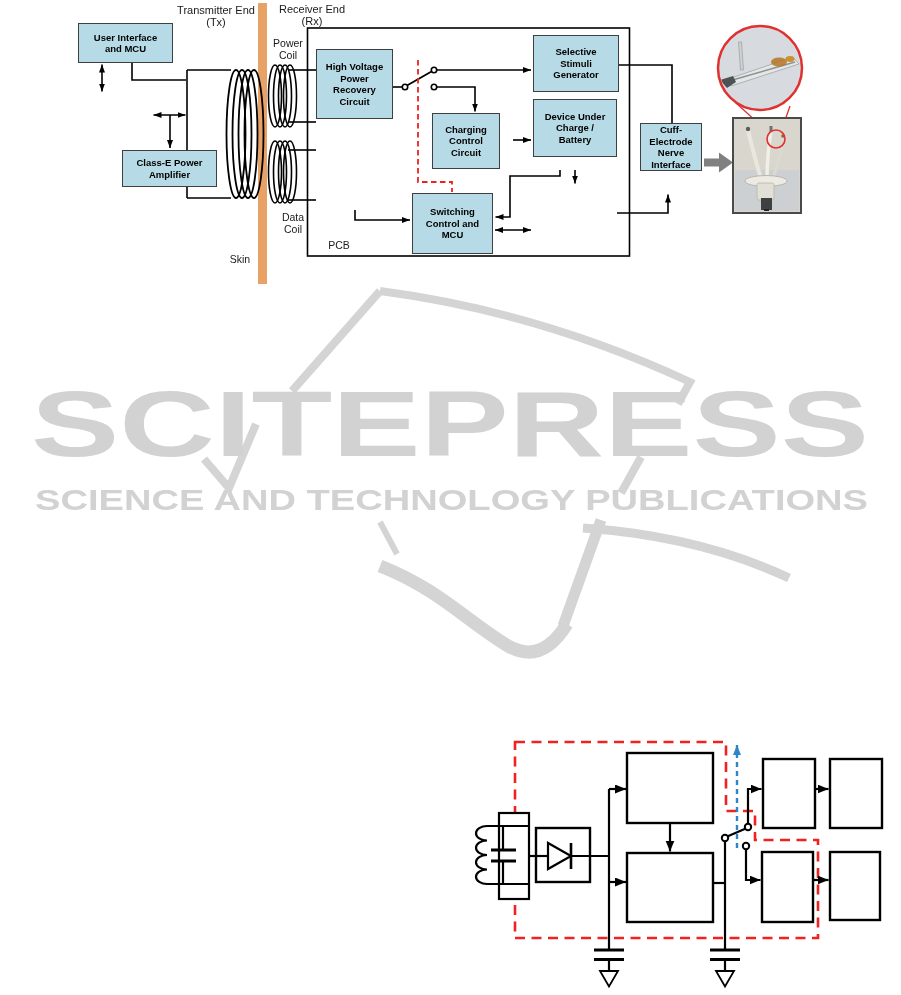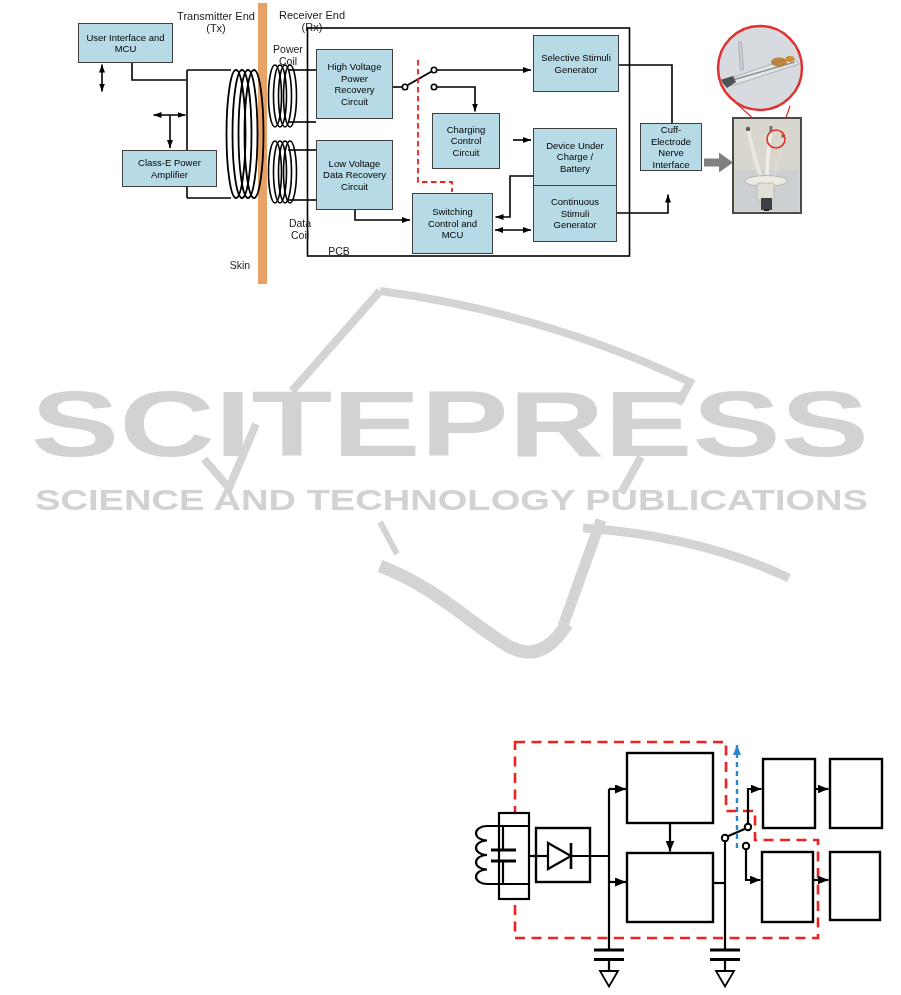--- a/index.html
+++ b/index.html
@@ -1,23 +1,23 @@
 <!DOCTYPE html>
 <html><head>
 <meta charset="utf-8">
 <style>
   html,body{margin:0;padding:0;background:#ffffff;}
   .page{position:relative;width:901px;height:995px;background:#ffffff;overflow:hidden;
         font-family:"Liberation Sans",sans-serif;}
   .layer{position:absolute;left:0;top:0;}
   .blk{position:absolute;box-sizing:border-box;background:#b7dbe6;border:1.8px solid #3f3f3f;
        display:flex;align-items:center;justify-content:center;text-align:center;
-       font-size:9.5px;line-height:11.5px;color:#000;padding:1px 6px;z-index:3;}
+       font-size:9.5px;line-height:11.5px;color:#000;padding:1px 6px;z-index:3;font-weight:bold;}
   .rlabel{position:absolute;display:flex;align-items:center;justify-content:center;text-align:center;
-          font-size:11px;line-height:12.5px;color:#1a1a1a;z-index:3;margin-top:6px;}
+          font-size:11px;line-height:12.5px;color:#1a1a1a;z-index:3;}
   .rlabel.small{font-size:10.5px;}
   svg{display:block;}
 </style>
 </head>
 <body>
 
 <div class="page">
 
   <svg class="layer" width="901" height="995" style="z-index:0">
     <g stroke="#d4d4d4" fill="none">
@@ -202,28 +202,26 @@
       </g>
     </g>
 
     <path d="M737,848 V745" stroke="#2e86c8" stroke-width="2.4" fill="none" stroke-dasharray="5,4" marker-end="url(#abl)"></path>
   </svg>
 
   <div class="blk" style="left:78px;top:23px;width:95px;height:40px">User Interface and MCU</div>
   <div class="blk" style="left:122px;top:150px;width:95px;height:37px">Class-E Power Amplifier</div>
 
   <div class="blk" style="left:316px;top:49px;width:77px;height:70px">High Voltage Power Recovery Circuit</div>
-  <div class="blk" style="left:316px;top:140px;width:77px;height:70px">Low Voltage Data Recovery Circuit</div>
   <div class="blk" style="left:432px;top:113px;width:68px;height:56px">Charging Control Circuit</div>
   <div class="blk" style="left:412px;top:193px;width:81px;height:61px">Switching Control and MCU</div>
   <div class="blk" style="left:533px;top:35px;width:86px;height:57px">Selective Stimuli Generator</div>
-  <div class="blk" style="left:533px;top:128px;width:84px;height:58px;padding:1px 7px">Device Under Charge / Battery</div>
-  <div class="blk" style="left:533px;top:185px;width:84px;height:57px">Continuous Stimuli Generator</div>
+  <div class="blk" style="left:533px;top:99px;width:84px;height:58px;padding:1px 7px">Device Under Charge / Battery</div>
   <div class="blk" style="left:640px;top:123px;width:62px;height:48px;padding:1px 5px">Cuff-Electrode Nerve Interface</div>
 
   <div class="rlabel" style="left:177px;top:2px;width:78px;height:28px">Transmitter End (Tx)</div>
   <div class="rlabel" style="left:272px;top:1px;width:80px;height:28px">Receiver End (Rx)</div>
   <div class="rlabel small" style="left:267px;top:36px;width:42px;height:26px">Power Coil</div>
-  <div class="rlabel small" style="left:279px;top:210px;width:42px;height:26px">Data Coil</div>
+  <div class="rlabel small" style="left:272px;top:210px;width:42px;height:26px">Data Coil</div>
   <div class="rlabel small" style="left:222px;top:252px;width:36px;height:14px">Skin</div>
   <div class="rlabel small" style="left:322px;top:238px;width:34px;height:14px">PCB</div>
 
 </div>
 
 </body></html>

